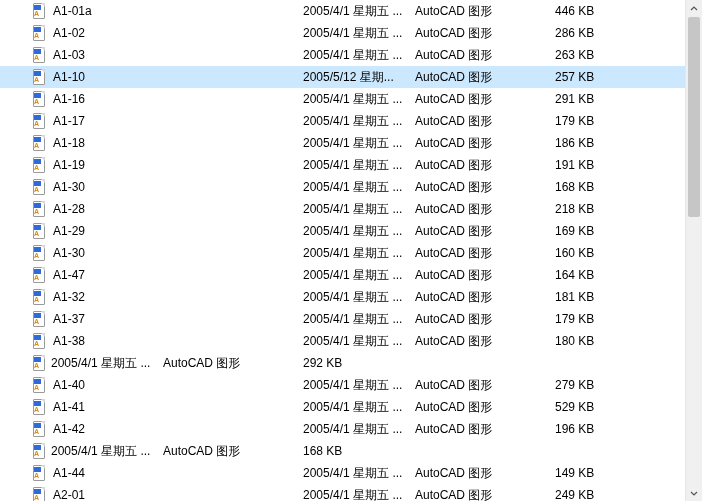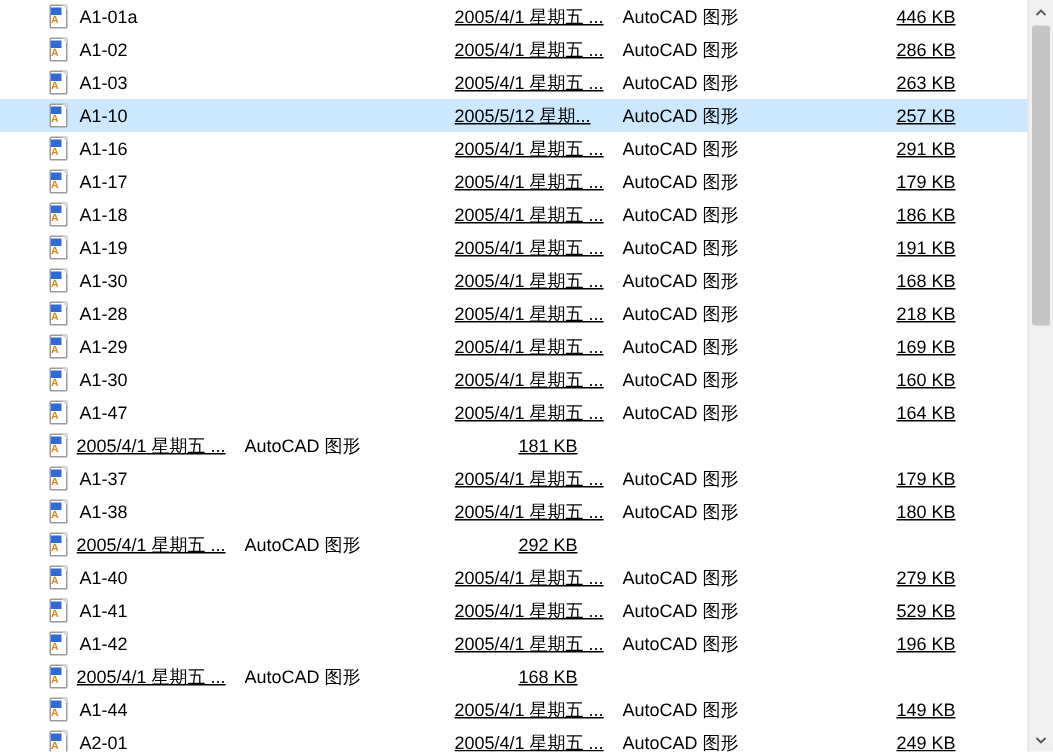--- a/index.html
+++ b/index.html
@@ -82,34 +82,32 @@
     flex-shrink: 0;
     padding-left: 2px;
     overflow: hidden;
     text-overflow: ellipsis;
   }
   .date-cell {
     width: 112px;
     flex-shrink: 0;
     overflow: hidden;
     text-overflow: ellipsis;
-    text-decoration: underline;
   }
   .type-cell {
     width: 140px;
     flex-shrink: 0;
     overflow: hidden;
     text-overflow: ellipsis;
   }
   .size-cell {
     width: 92px;
     flex-shrink: 0;
-    text-align: right;
+    text-align: left;
     padding-right: 10px;
-    text-decoration: underline;
   }
   .scrollbar {
     position: absolute;
     right: 0;
     top: 0;
     width: 17px;
     height: 501px;
     background: #f0f0f0;
     border-left: 1px solid #e6e6e6;
     display: flex;
@@ -327,20 +325,21 @@
     </div>
     <div class="file-row">
       <div class="icon-cell">
         <div class="dwg-icon">
           <div class="page"></div>
           <div class="band"></div>
           <div class="fold"></div>
           <div class="a">A</div>
         </div>
       </div>
+      <div class="name-cell">A1-32</div>
       <div class="date-cell">2005/4/1 星期五 ...</div>
       <div class="type-cell">AutoCAD 图形</div>
       <div class="size-cell">181 KB</div>
     </div>
     <div class="file-row">
       <div class="icon-cell">
         <div class="dwg-icon">
           <div class="page"></div>
           <div class="band"></div>
           <div class="fold"></div>

